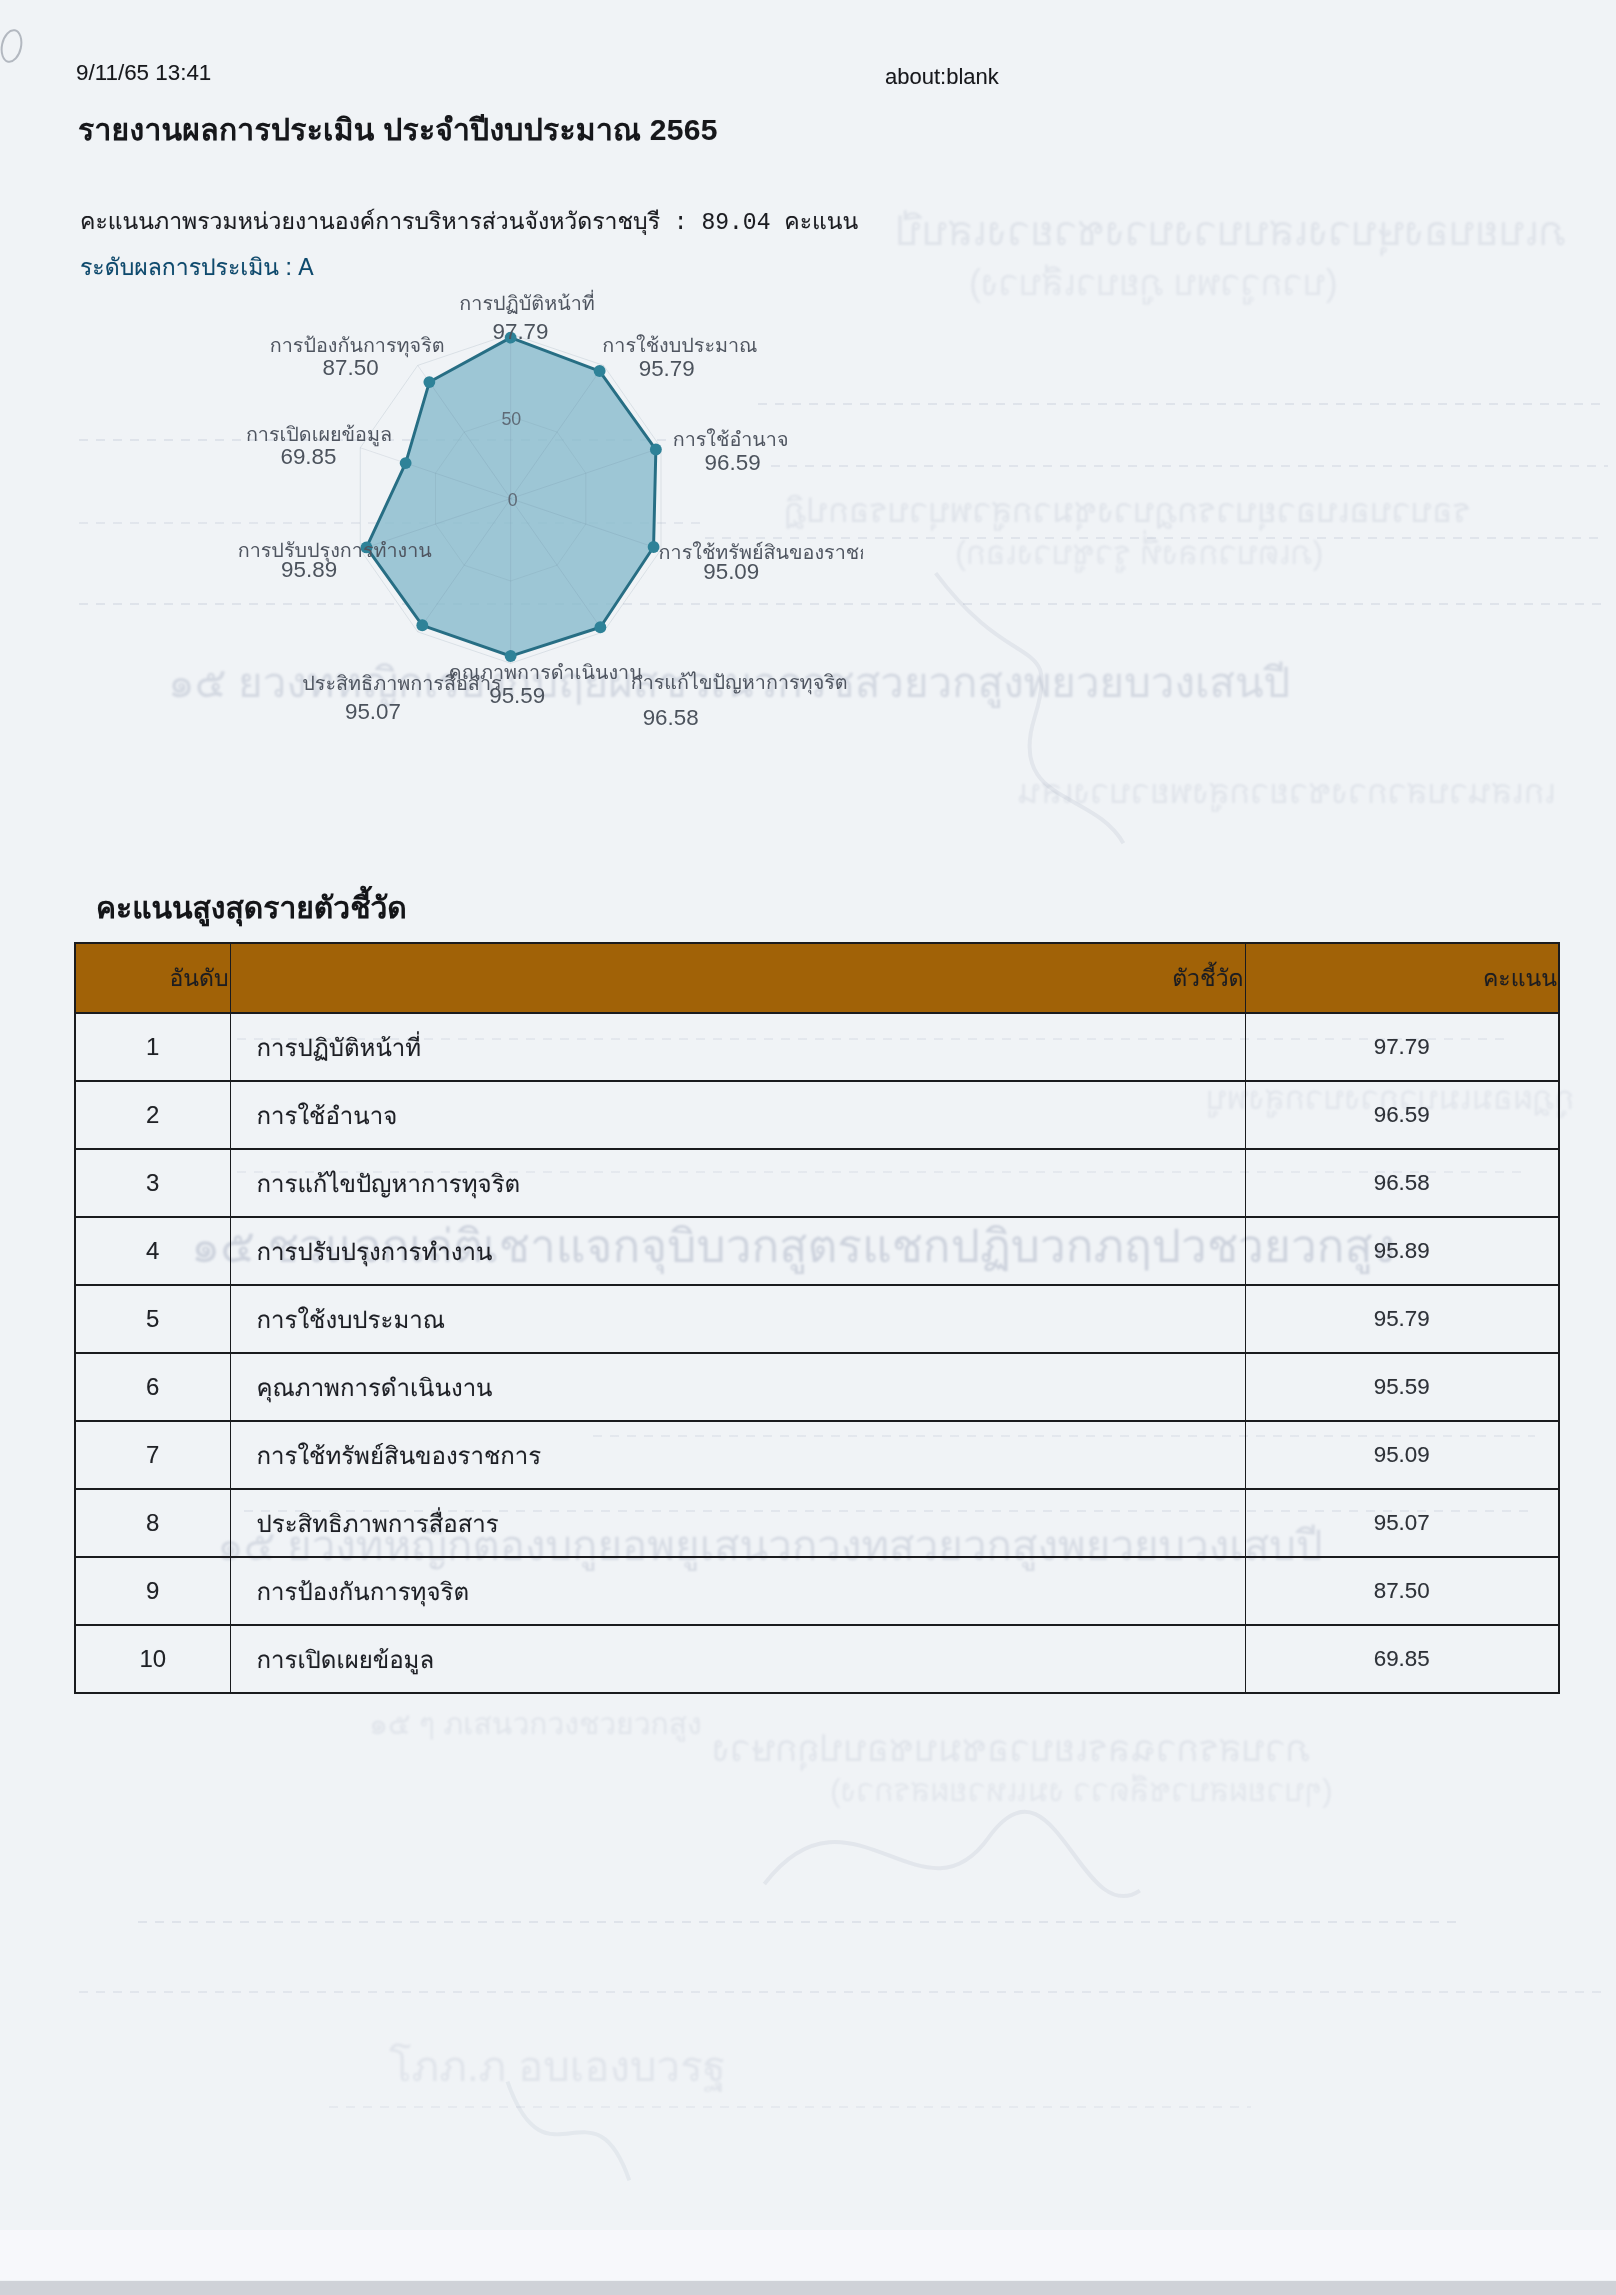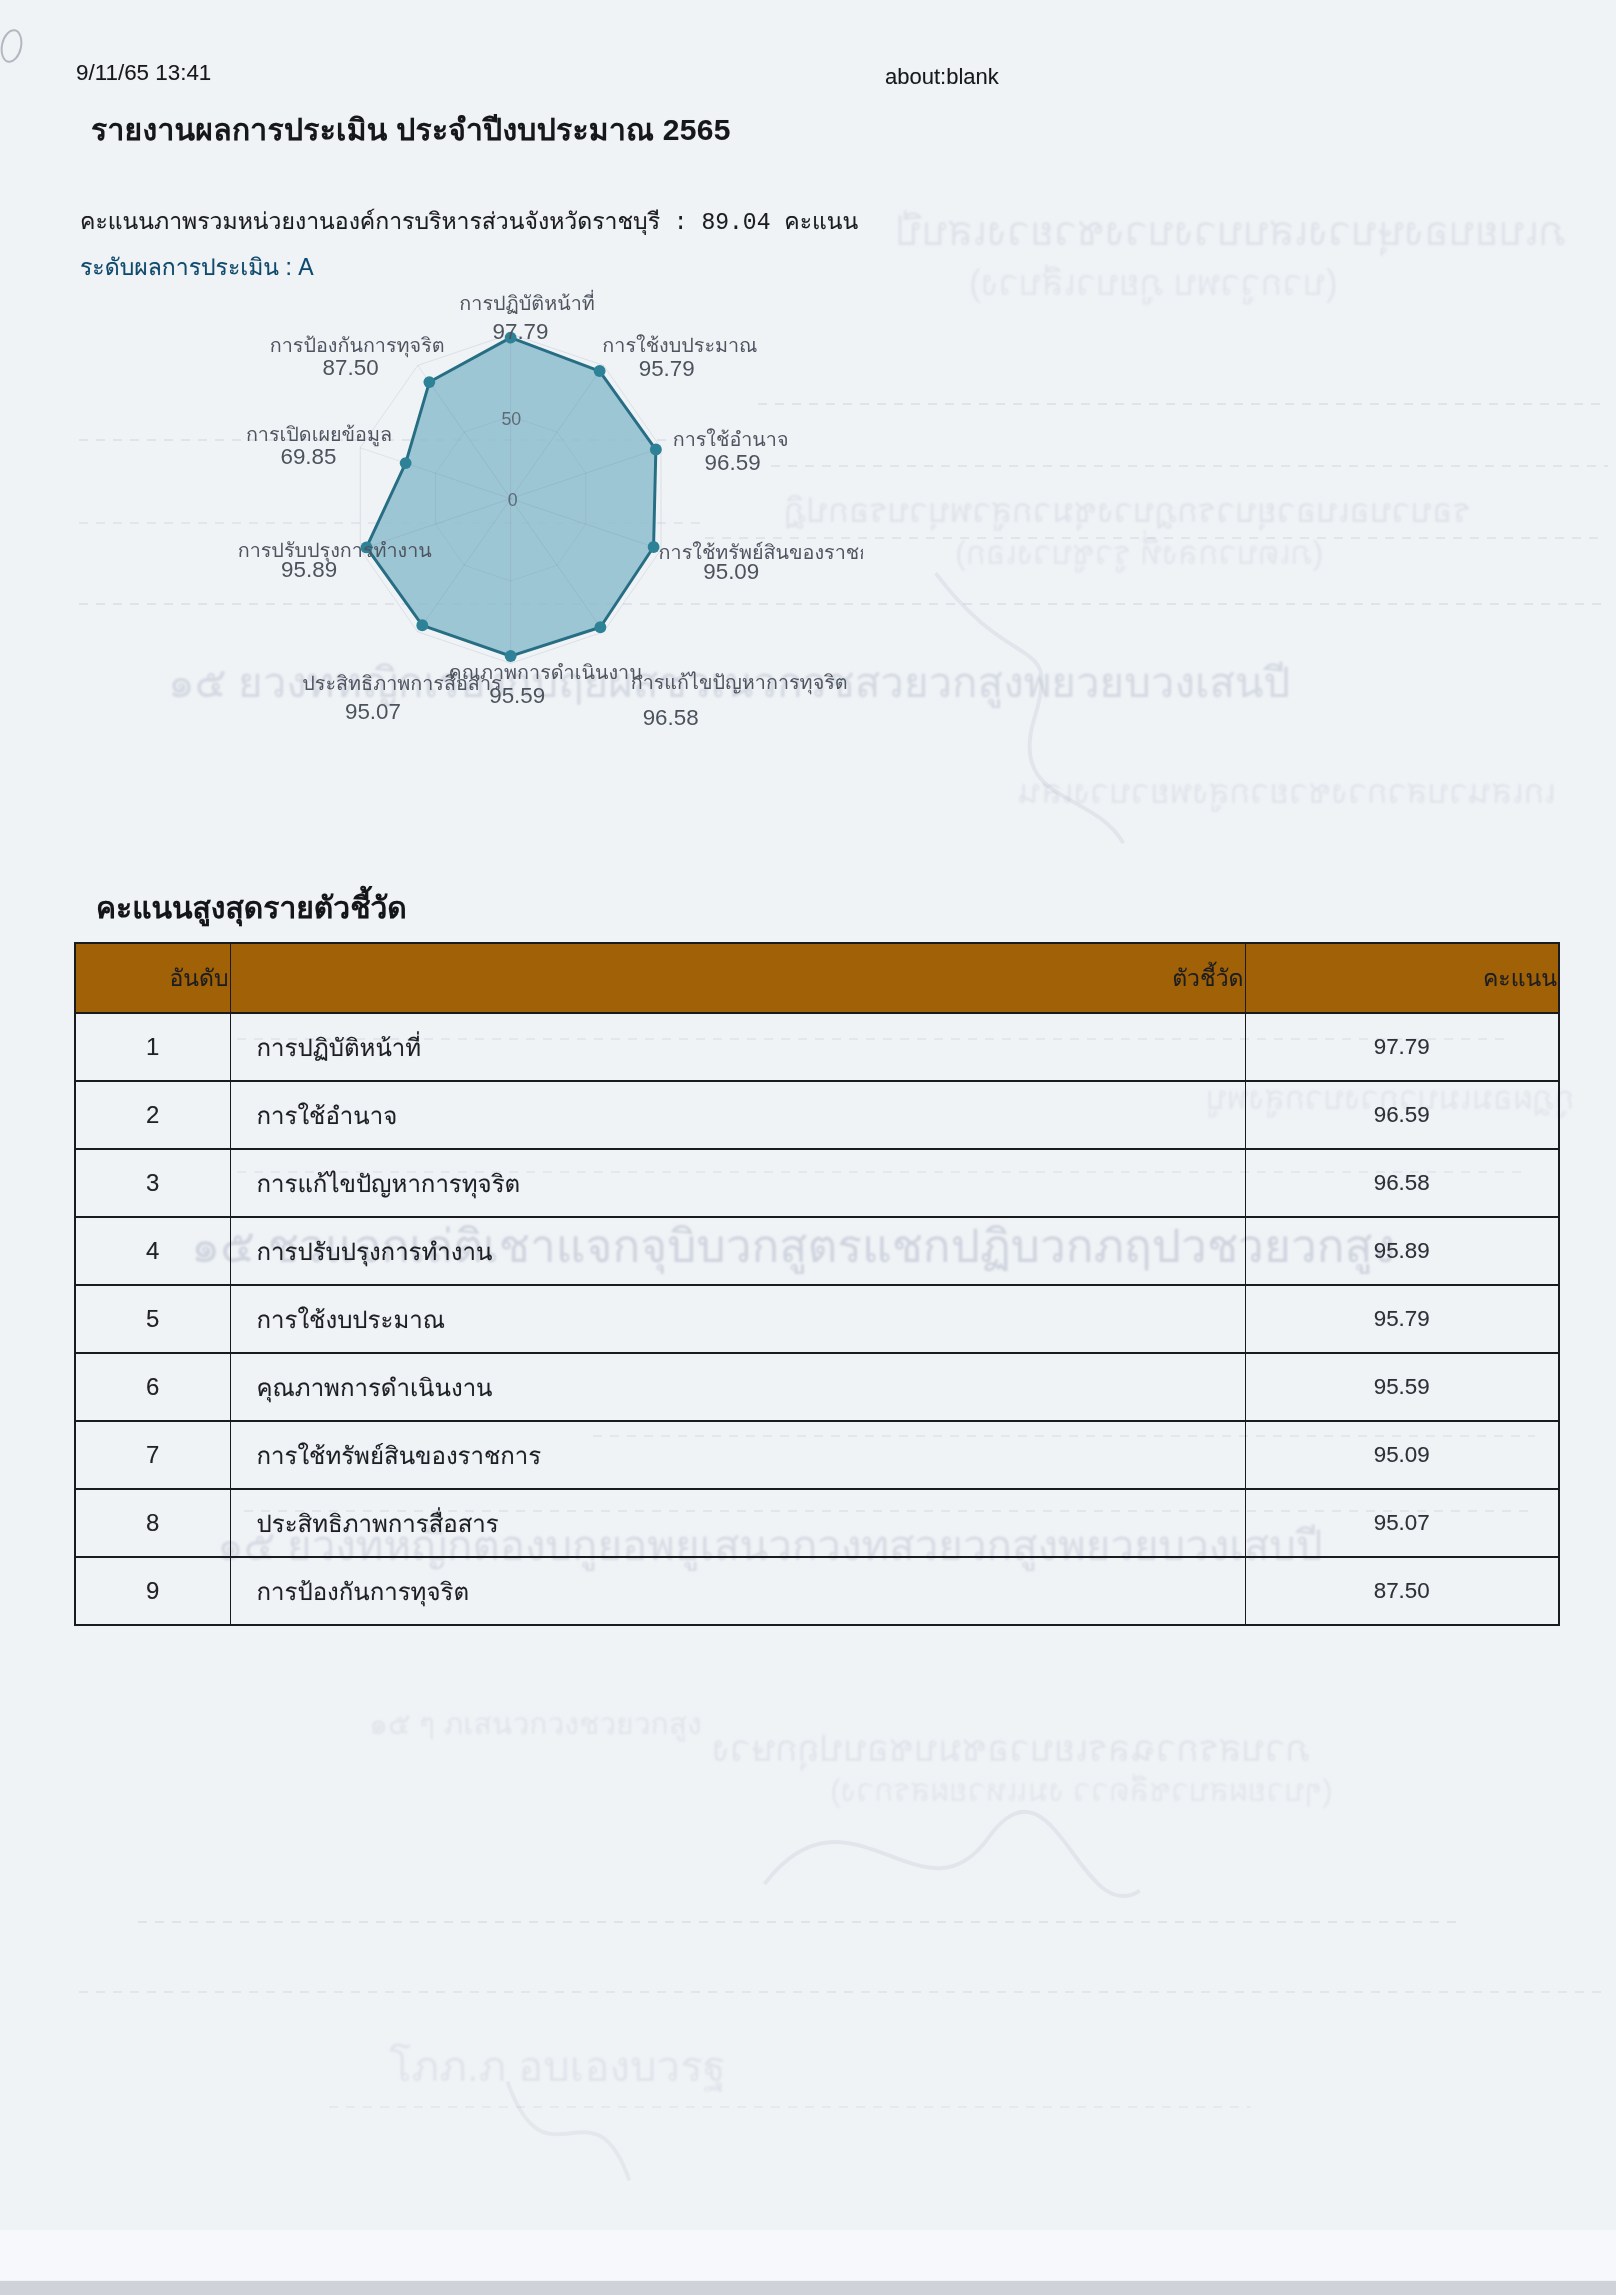--- a/index.html
+++ b/index.html
@@ -10,21 +10,21 @@
     color:#1e2024;
   }
   .abs{position:absolute;}
   .scan{text-shadow:0 0 0.7px rgba(30,30,50,.28);margin-top:30px;}
   
   .hdr-datetime{left:76px;top:30px;font-size:22.4px;color:#17181b;}
   .hdr-url{left:885px;top:34px;font-size:22px;color:#17181b;}
   .ftr-url{left:51px;top:2248px;font-size:22px;color:#26282c;}
   .ftr-page{left:1519px;top:2250px;font-size:26px;color:#26282c;}
   
-  .report-title{left:91px;top:76px;font-size:30px;font-weight:bold;letter-spacing:0.3px;color:#16171a;}
+  .report-title{left:78px;top:76px;font-size:30px;font-weight:bold;letter-spacing:0.3px;color:#16171a;}
   .summary-line{left:80px;top:173px;font-size:23px;color:#1b1c20;font-family:Liberation Mono, monospace;}
   .grade-line{left:80px;top:219px;font-size:23px;color:#0c4a6e;}
   .section-heading{left:96px;top:854px;font-size:30px;font-weight:bold;color:#141518;}
   
   #radar-svg{left:99px;top:283px;z-index:2;}
   
   table.scoretable{
     left:74px;top:942px;width:1484px;border-collapse:collapse;table-layout:fixed;
     position:absolute;z-index:2;background:transparent;
     border:2px solid #1a1b1e;
@@ -217,20 +217,25 @@
       <td class="indicator scan">ประสิทธิภาพการสื่อสาร</td>
       <td class="score scan">95.07</td>
     </tr>
 
     <tr>
       <td class="rank scan">9</td>
       <td class="indicator scan">การป้องกันการทุจริต</td>
       <td class="score scan">87.50</td>
     </tr>
 
+    <tr>
+      <td class="rank scan">10</td>
+      <td class="indicator scan">การเปิดเผยข้อมูล</td>
+      <td class="score scan">69.85</td>
+    </tr>
   </tbody>
   </table>
 
   <div class="abs scan ftr-url">about:blank</div>
   <div class="abs scan ftr-page">1/17</div>
 
   <div class="abs bottom-strip"></div>
 </div>
 
 

